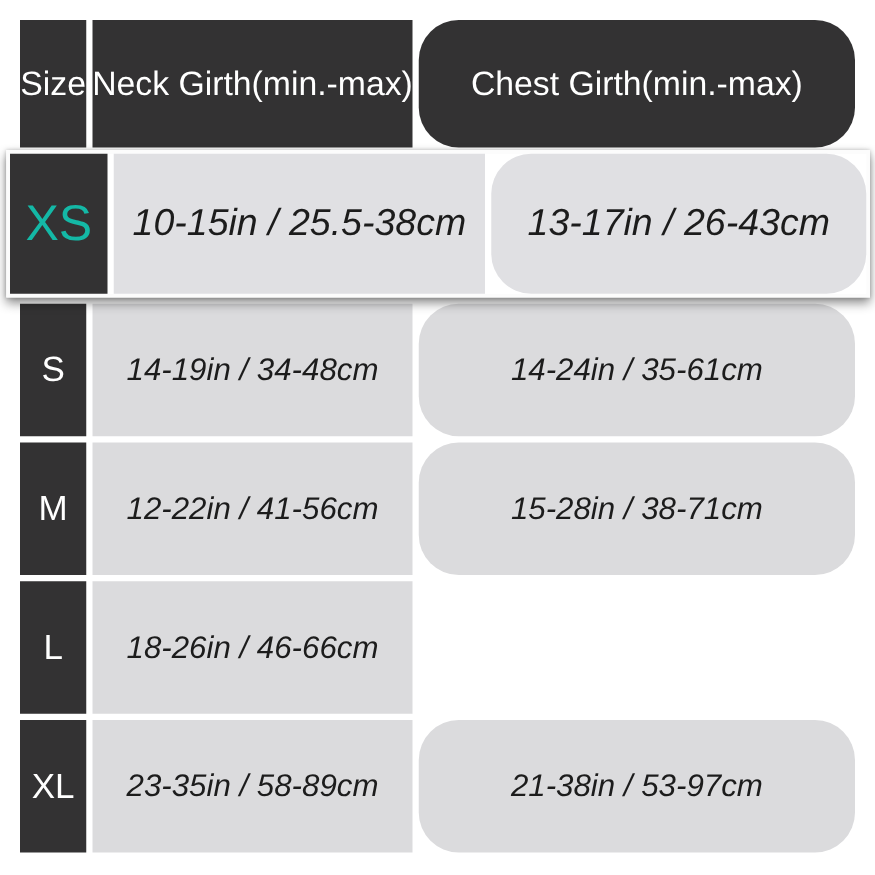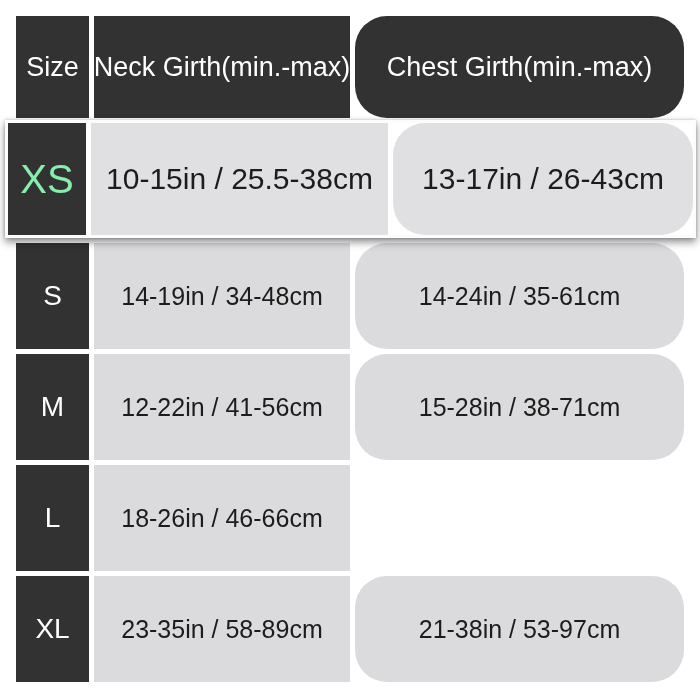--- a/index.html
+++ b/index.html
@@ -25,21 +25,21 @@
     gap: 5px;
     margin-bottom: 5px;
   }
   .cell {
     display: flex;
     align-items: center;
     justify-content: center;
     box-sizing: border-box;
     white-space: nowrap;
   }
-  .c-size  { width: 73px; flex: 0 0 auto; }
+  .c-size  { width: 53px; flex: 0 0 auto; }
   .c-neck  { width: 256px; flex: 0 0 auto; }
   .c-chest { flex: 1 1 auto; border-radius: 32px; }
 
   
   .header-row { height: 102px; }
   .header-row .cell {
     background: #333233;
     color: #ffffff;
     font-size: 27px;
   }
@@ -49,36 +49,37 @@
   .data-row .c-size {
     background: #333233;
     color: #ffffff;
     font-size: 28px;
   }
   .data-row .c-neck,
   .data-row .c-chest {
     background: #dbdbdd;
     color: #1c1c1c;
     font-size: 25px;
+    font-style: italic;
   }
 
   
   .row-highlight {
     position: relative;
     z-index: 2;
     height: 112px;
     margin: -3px -12px 5px -11px;
     border: 3px solid #fcfcfc;
     background: #ffffff;
     box-shadow: 0 4px 8px rgba(0,0,0,0.45), 0 0 3px rgba(0,0,0,0.2);
   }
   .row-highlight .c-size {
     width: 78px;
     background: #333233;
-    color: #86efac;
+    color: #14b8a6;
     font-size: 40px;
   }
   .row-highlight .c-neck { width: 297px; }
   .row-highlight .c-neck,
   .row-highlight .c-chest {
     background: #e0e0e3;
     color: #1c1c1c;
     font-size: 30px;
   }
 </style>

